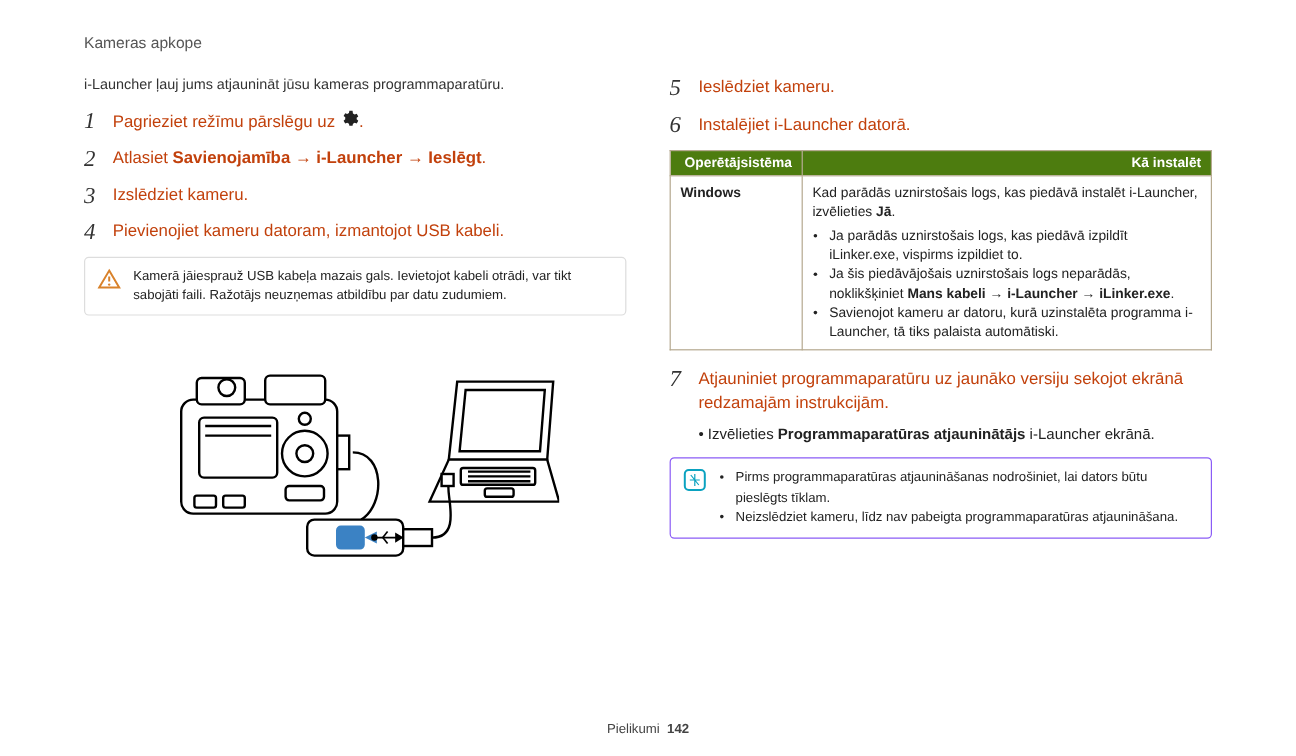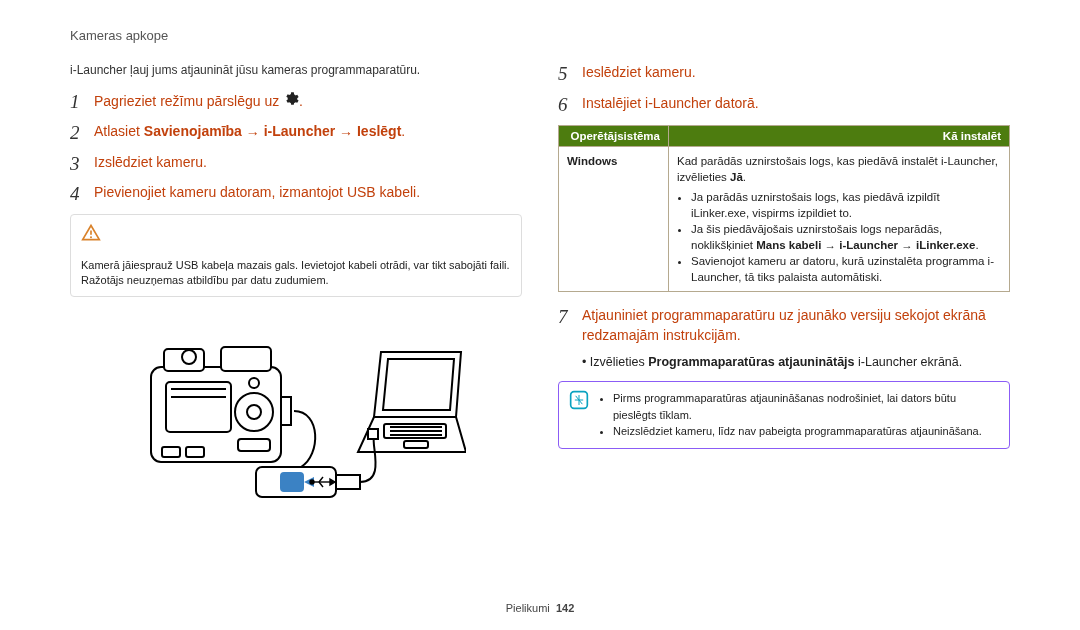--- a/index.html
+++ b/index.html
@@ -64,21 +64,20 @@
   .warning-box {
     border: 1px solid #ddd;
     border-radius: 4px;
     padding: 8px 10px;
     display: flex;
     gap: 10px;
     font-size: 11px;
     line-height: 1.4;
     margin-top: 6px;
     margin-bottom: 30px;
-    flex-direction: column;
   }
   .warning-icon {
     flex-shrink: 0;
   }
   .illustration {
     text-align: center;
     margin-top: 10px;
   }
   .os-table {
     border: 1px solid #b5a98f;

